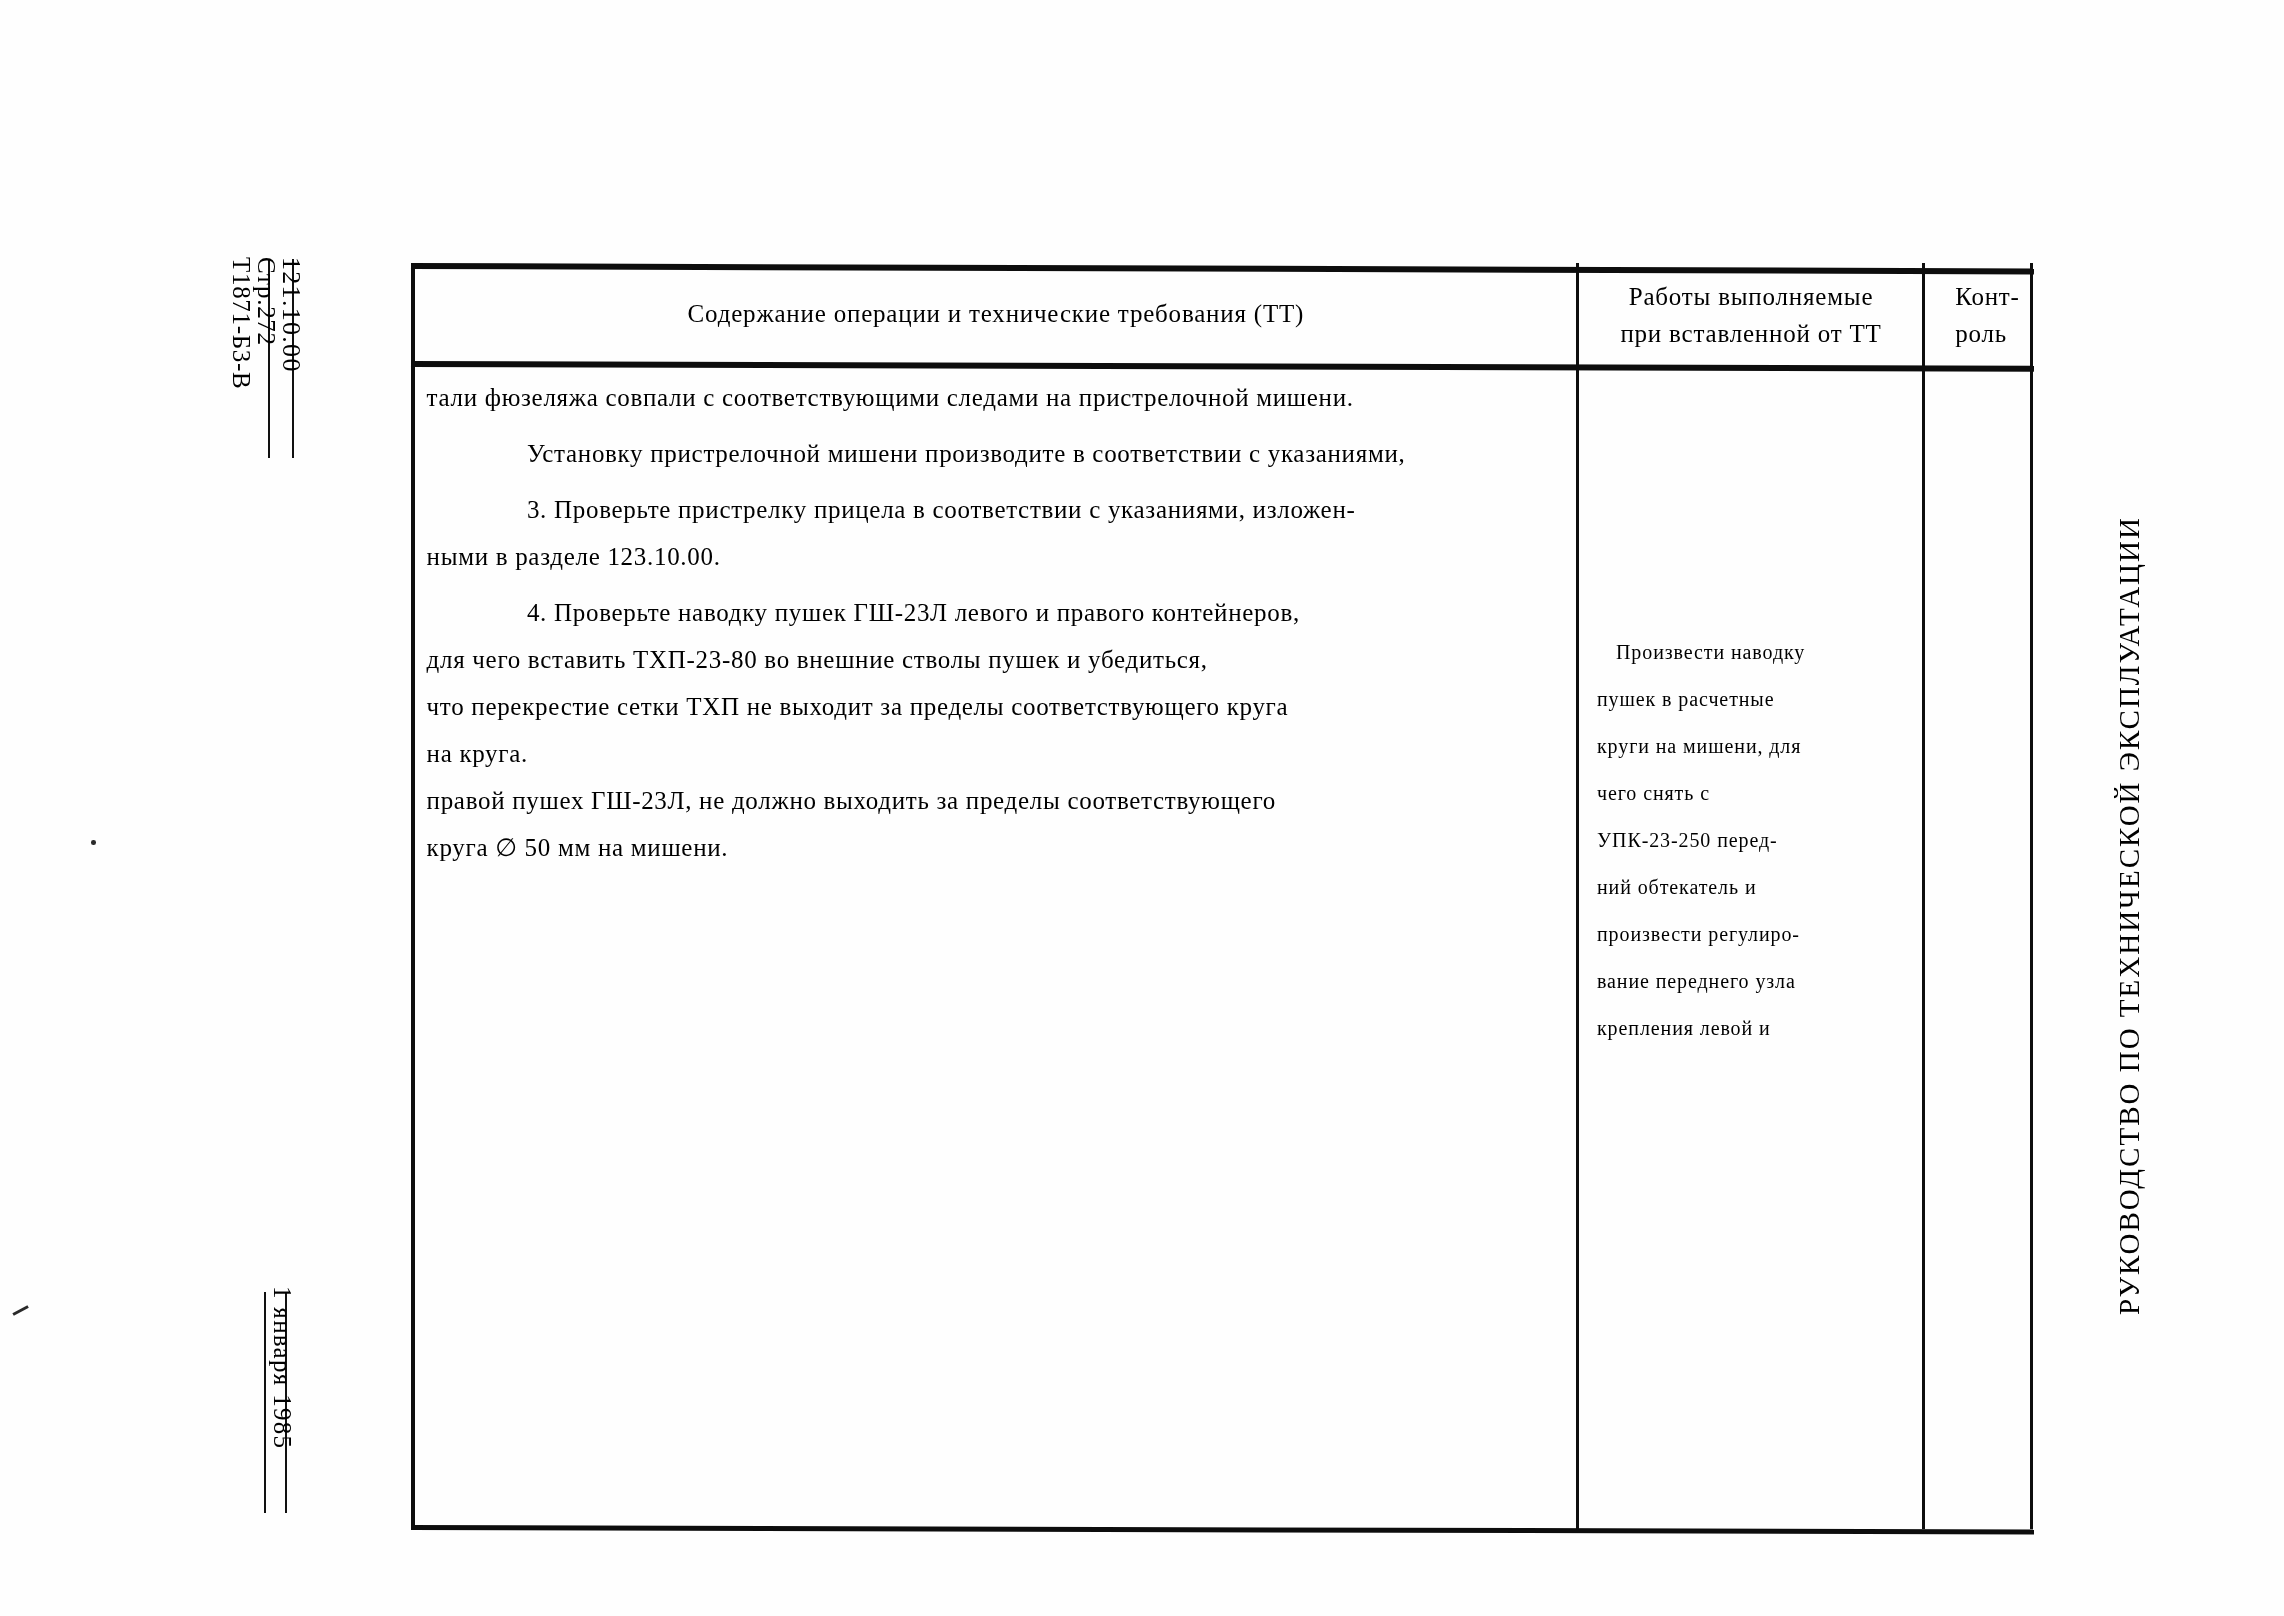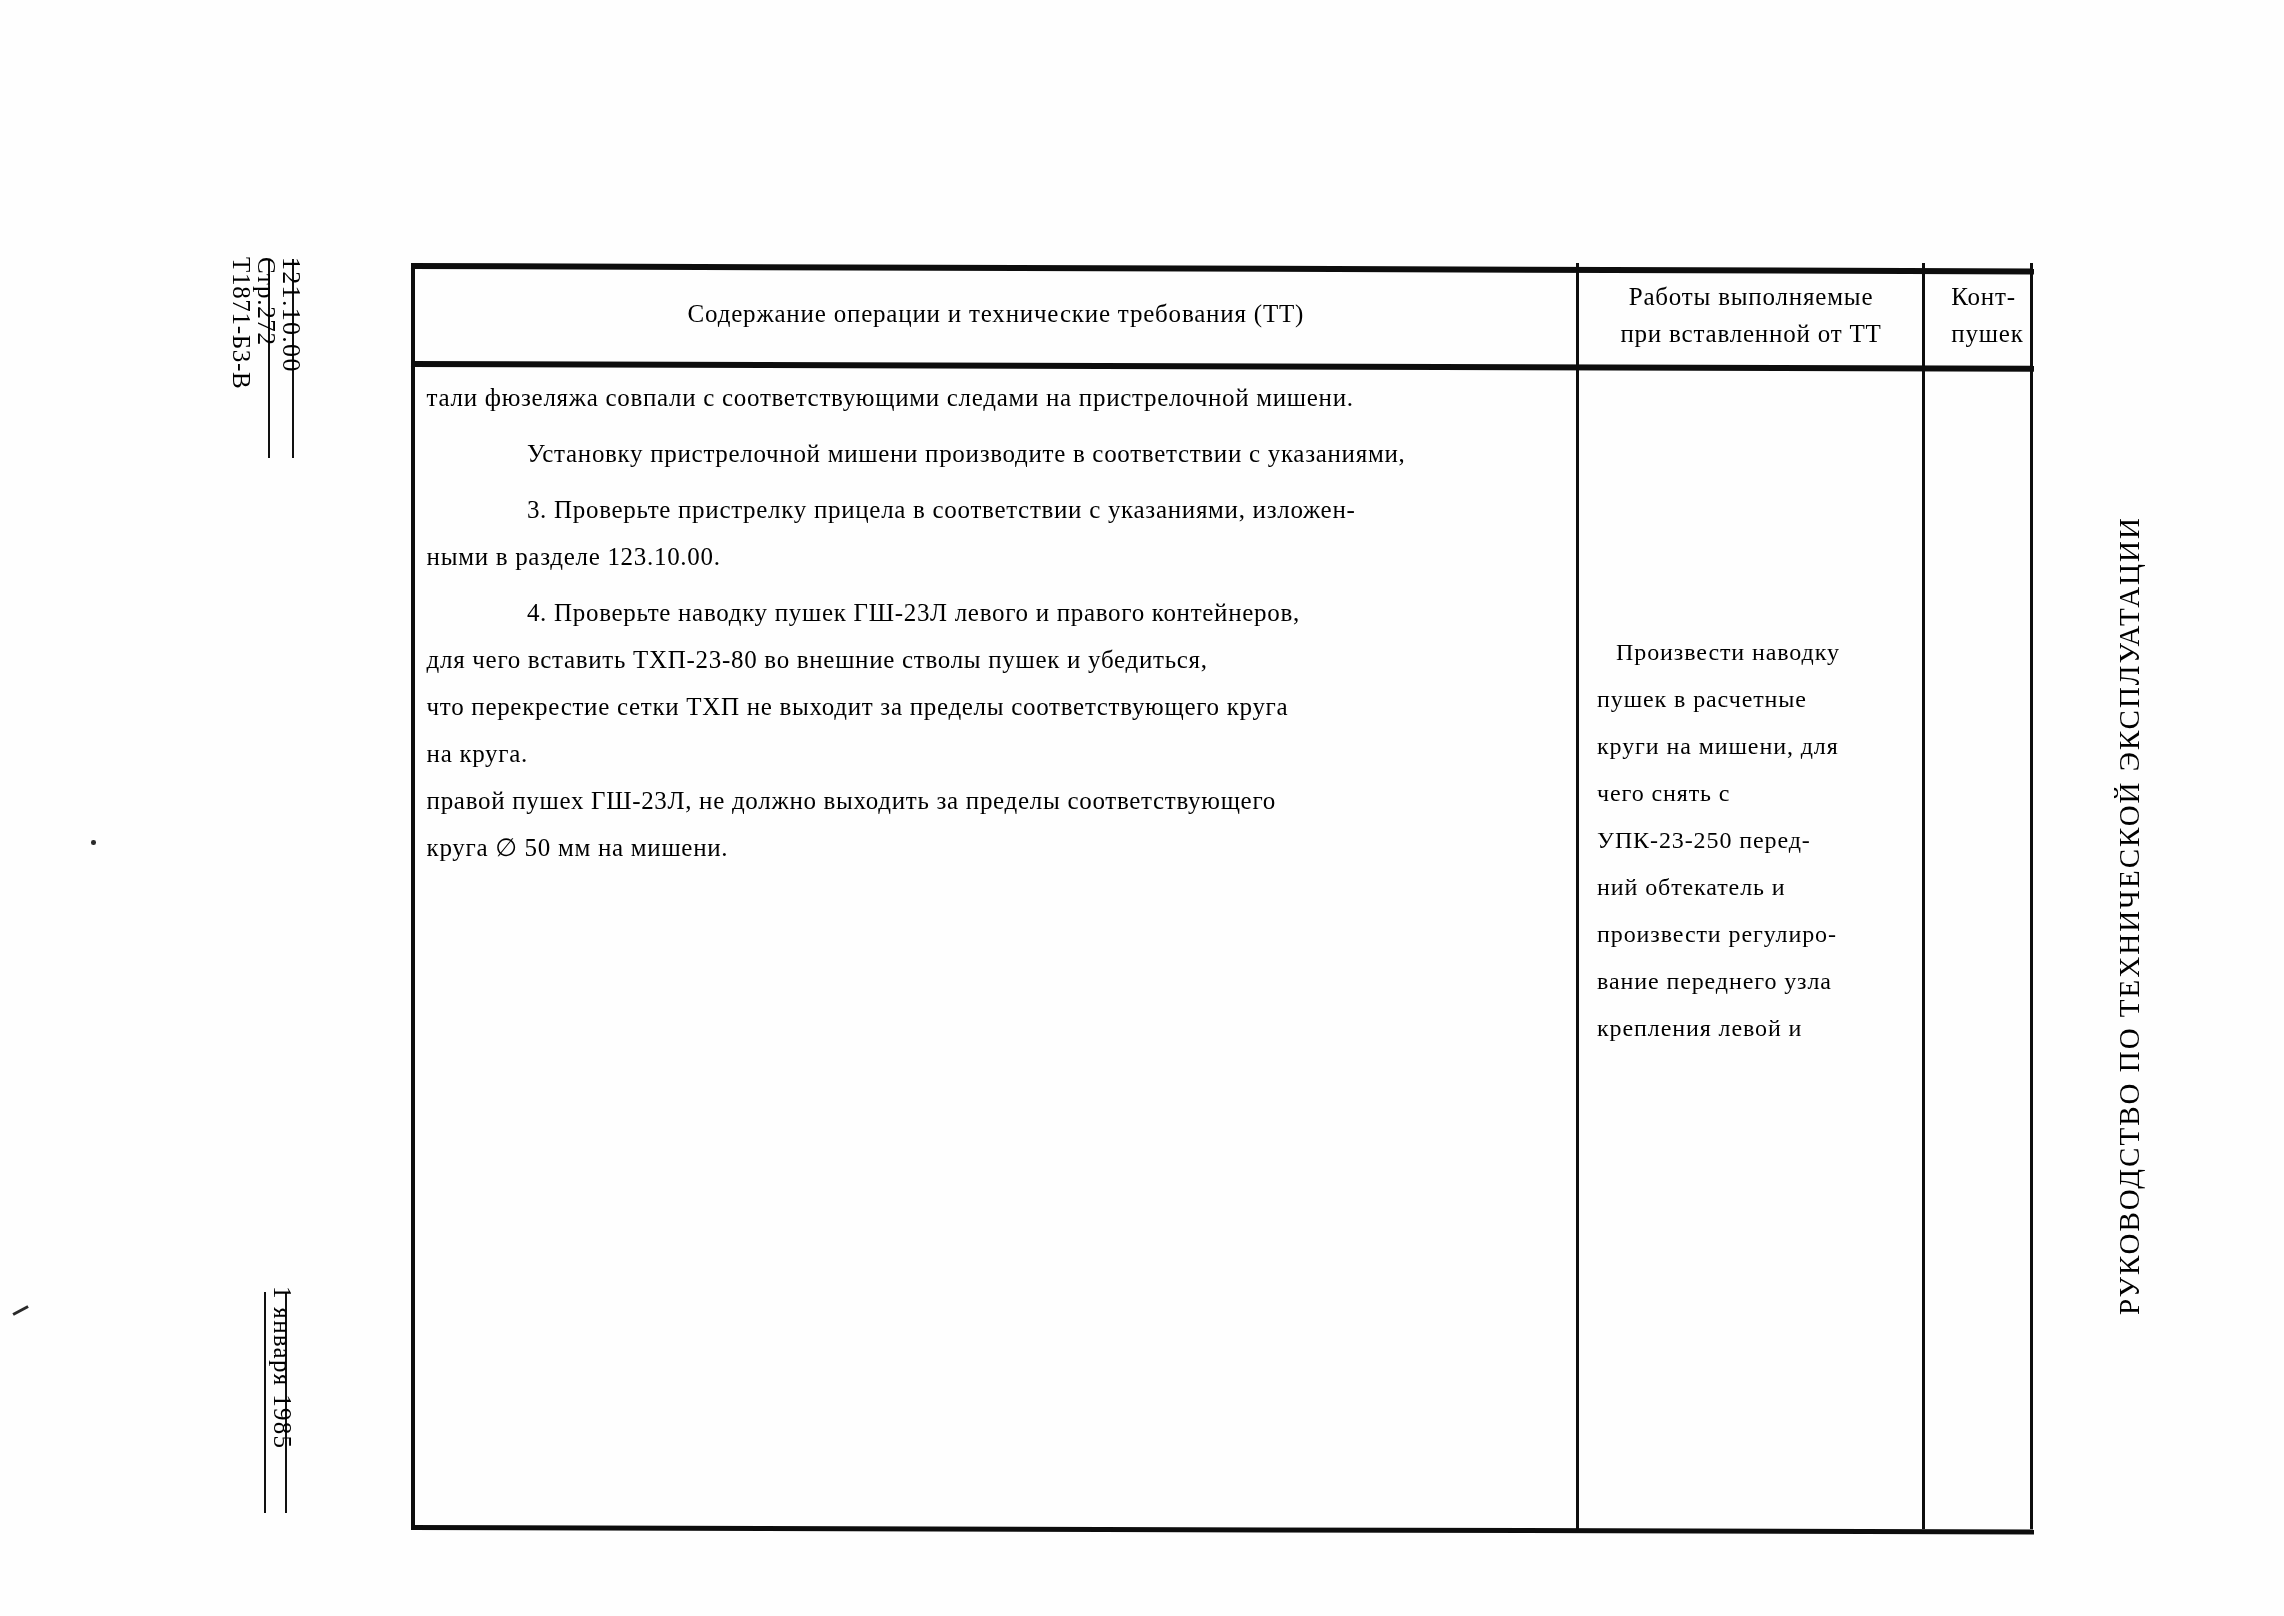--- a/index.html
+++ b/index.html
@@ -182,21 +182,21 @@
   }
   .op-line.indent { padding-left: 64px; margin-left: 48px; }
   .op-line.gap    { margin-top: 9px; }
 
   
   .dev-line {
     white-space: pre;
     height: 47px;
     line-height: 47px;
     padding-left: 17px;
-    font-size: 24px;
+    font-size: 20px;
     letter-spacing: 0.9px;
   }
   .dev-line.indent { padding-left: 36px; }
 
   
   #dev-block { margin-top: 255px; }
 </style>
 </head>
 <body>
 
@@ -238,21 +238,21 @@
     <div class="hdr" id="hdr-deviations">
       <div class="hdr-text">
         <div>Работы выполняемые</div>
         <div>при вставленной от ТТ</div>
       </div>
     </div>
 
     <div class="hdr" id="hdr-control">
       <div class="hdr-text">
         <div>Конт-</div>
-        <div>пушек</div>
+        <div>роль</div>
       </div>
     </div>
 
     <div class="cell-body" id="cell-operations">
       <div class="op-line">тали фюзеляжа совпали с соответствующими следами на пристрелочной мишени.</div>
       <div class="op-line indent gap">Установку пристрелочной мишени производите в соответствии с указаниями,</div>
       <div class="op-line indent gap">3. Проверьте пристрелку прицела в соответствии с указаниями, изложен-</div>
       <div class="op-line">ными в разделе 123.10.00.</div>
       <div class="op-line indent gap">4. Проверьте наводку пушек ГШ-23Л левого и правого контейнеров,</div>
       <div class="op-line">для чего вставить ТХП-23-80 во внешние стволы пушек и убедиться,</div>

